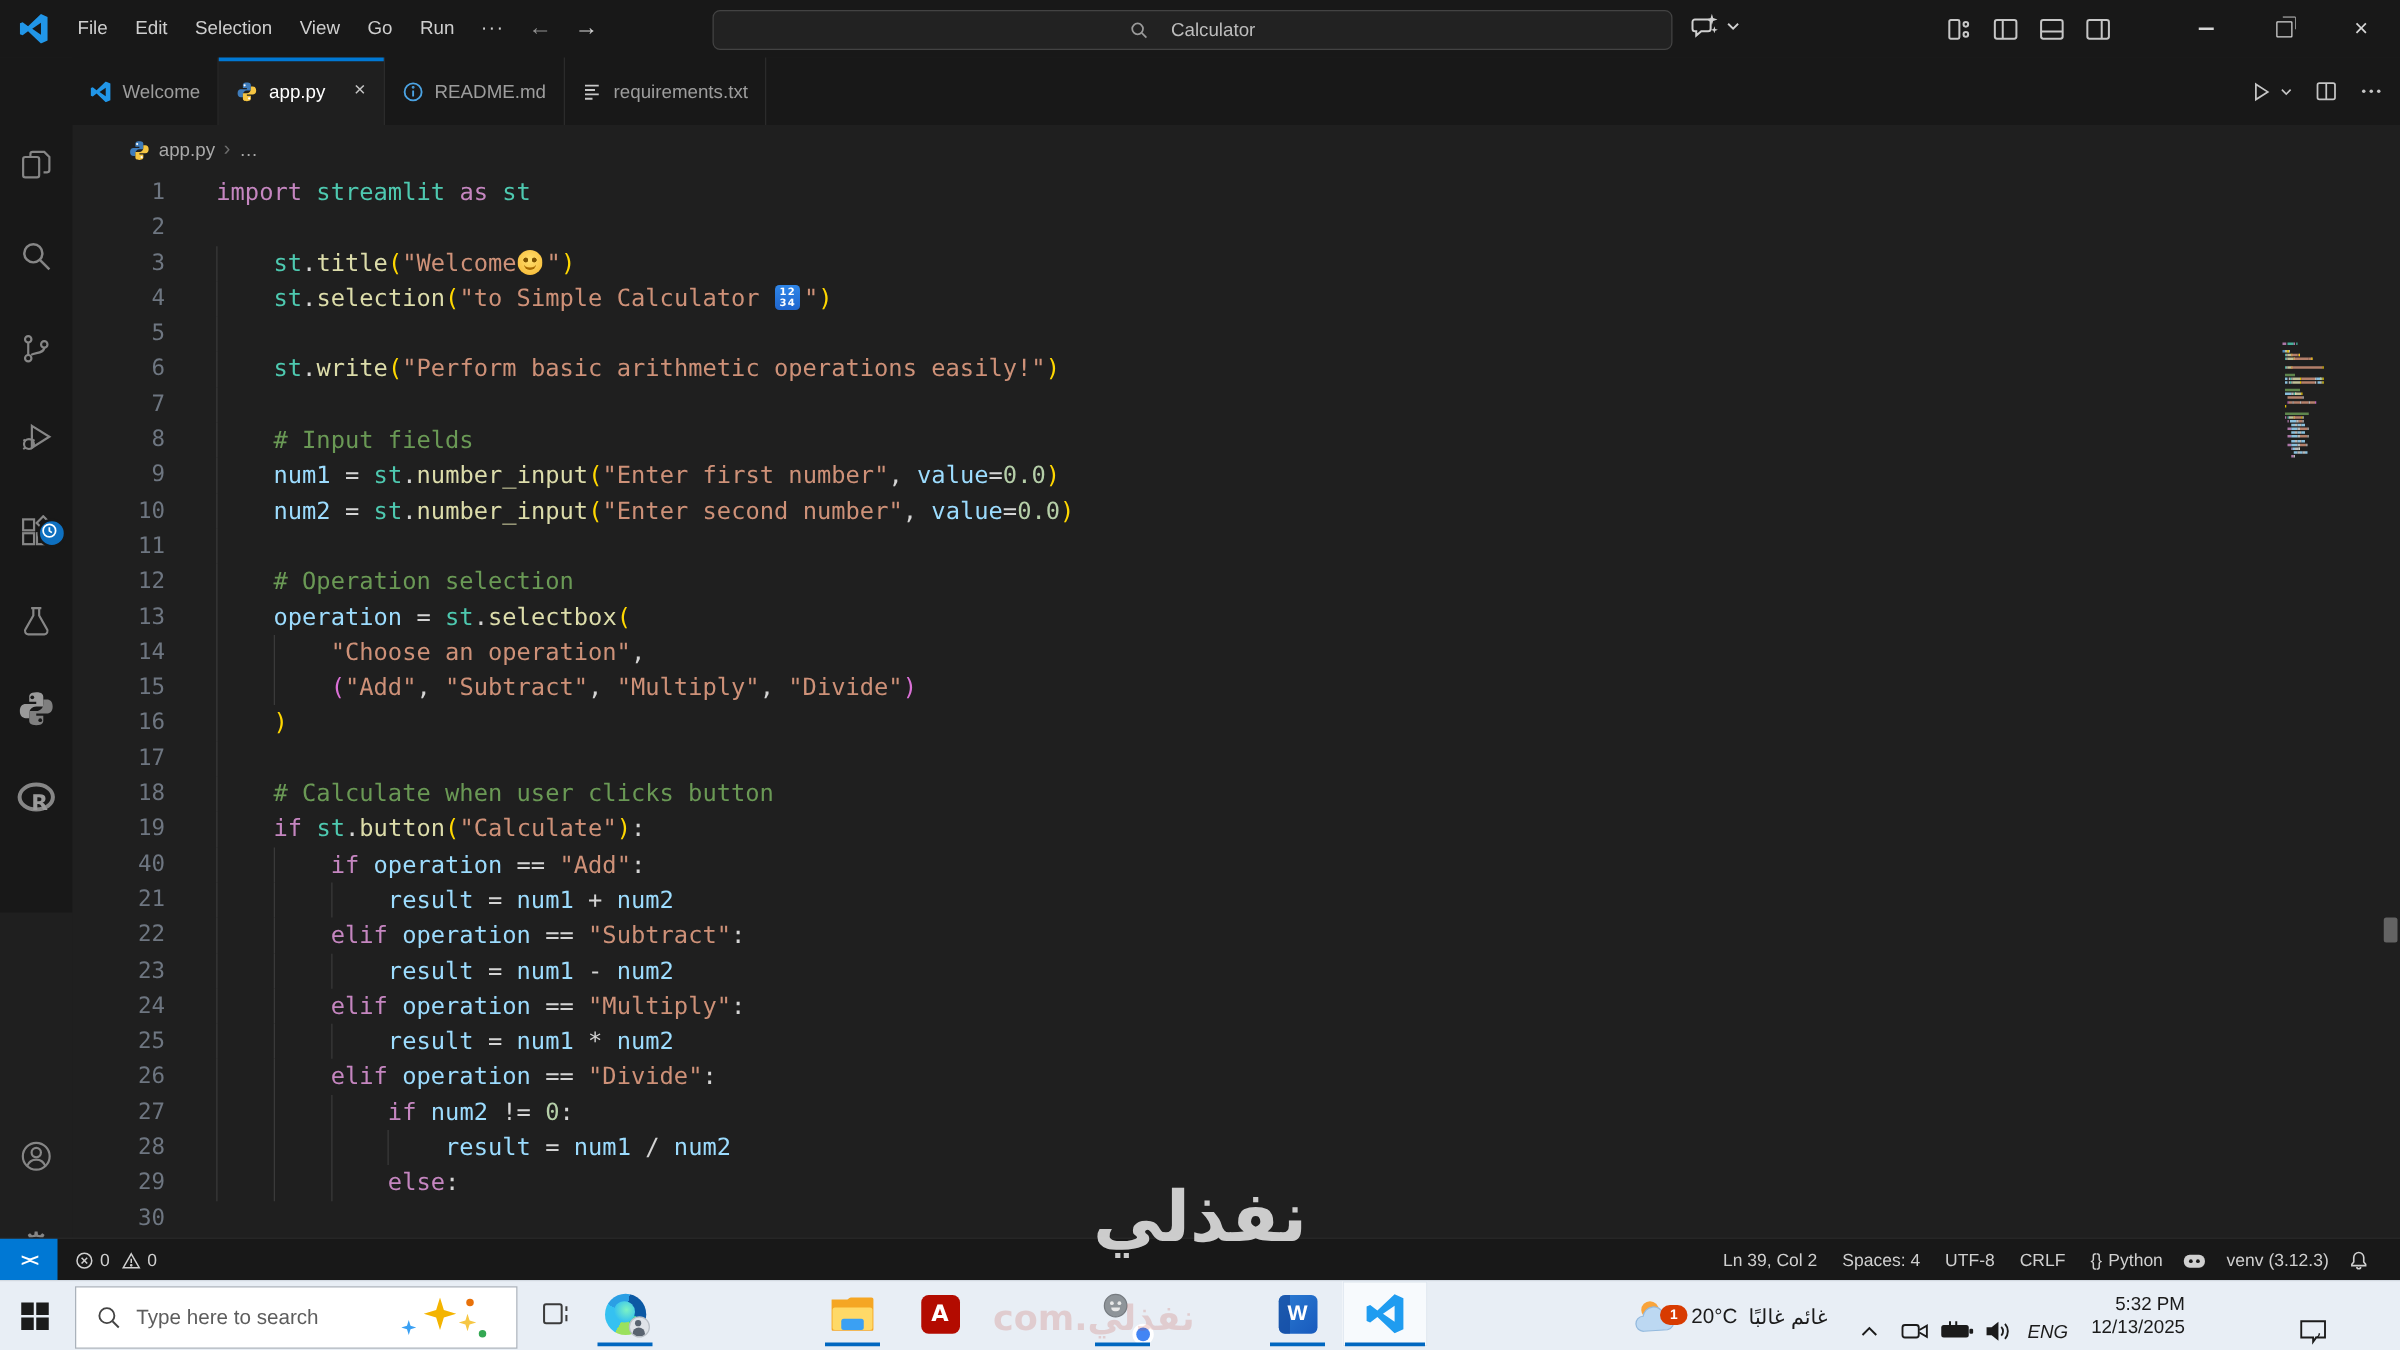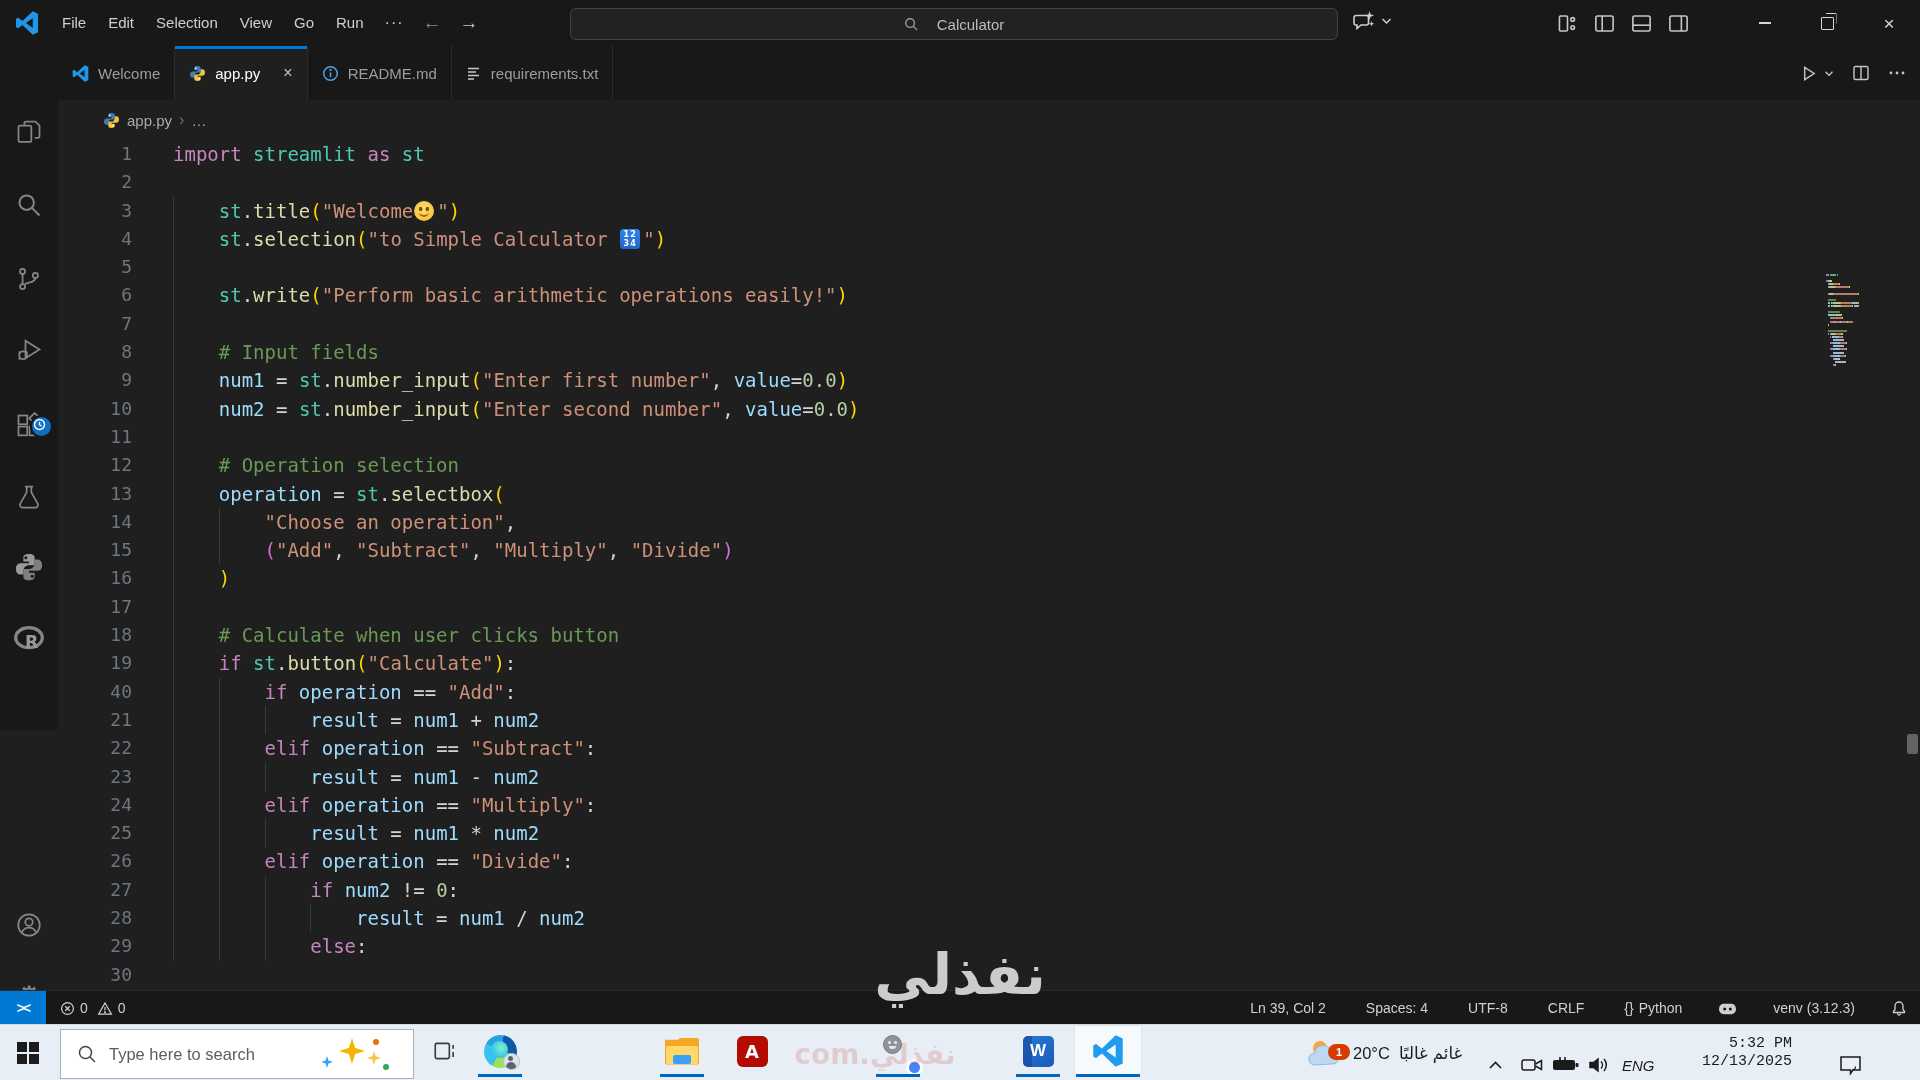--- a/index.html
+++ b/index.html
@@ -82,21 +82,21 @@
   .mm-seg{position:absolute;top:0;height:2px;opacity:.85;}
   #scroll-thumb{position:absolute;right:2px;top:594px;width:11px;height:20px;background:#9a9a9a;opacity:.55;border-radius:2px;}
 
   
   #statusbar{position:absolute;left:0;top:990px;width:1920px;height:34px;background:#181818;border-top:1px solid #2b2b2b;
      display:flex;align-items:center;color:#d0d0d0;font-size:14px;}
   #remote-btn{width:46px;height:34px;background:#0078d4;color:#ffffff;display:flex;align-items:center;justify-content:center;
      font-weight:700;font-size:14px;letter-spacing:-2px;flex:none;}
   .sb-item{display:flex;align-items:center;gap:5px;padding:0 4px;}
   #sb-left{display:flex;align-items:center;gap:4px;margin-left:10px;}
-  #sb-right{margin-left:auto;display:flex;align-items:center;gap:32px;padding-right:13px;}
+  #sb-right{margin-left:auto;display:flex;align-items:center;gap:12px;padding-right:25px;}
 
   
   #watermark{position:absolute;left:845px;top:942px;width:230px;text-align:center;z-index:40;
      font-family:"DejaVu Sans",sans-serif;font-weight:700;font-size:56px;color:#dadada;opacity:.93;direction:rtl;}
   #watermark2{position:absolute;left:640px;top:1038px;width:470px;text-align:center;z-index:60;
      font-family:"DejaVu Sans",sans-serif;font-weight:700;font-size:28px;color:#c0392b;opacity:.18;direction:rtl;}
 
   
   #taskbar{position:absolute;left:0;top:1024px;width:1920px;height:56px;background:#e8eef5;border-top:1px solid #d3dae2;z-index:50;}
   #start-btn{position:absolute;left:0;top:0;width:56px;height:56px;display:flex;align-items:center;justify-content:center;}
@@ -784,21 +784,21 @@
     </div>
     <div class="tray-item" style="left:1588px;width:34px;">
       <svg width="22" height="18" viewBox="0 0 22 18" fill="none" stroke="#1b1b1b" stroke-width="1.5">
         <path fill="#1b1b1b" d="M2 6.5v5h3.5L10 15V3L5.5 6.5H2Z"></path>
         <path d="M13 5.5a5 5 0 0 1 0 7M16 3a9 9 0 0 1 0 12"></path>
       </svg>
     </div>
     <div class="tray-item" style="left:1622px;width:44px;font-size:15px;">
       <span>ENG</span>
     </div>
-    <div id="clock-block" style="left:1664px;width:128px;font-family:Liberation Mono, monospace;">
+    <div id="clock-block" style="left:1620px;width:128px;">
       <span>5:32 PM</span>
       <span>12/13/2025</span>
     </div>
     <div class="tray-item" style="left:1838px;width:50px;">
       <svg width="25" height="24" viewBox="0 0 25 24" fill="none" stroke="#1b1b1b" stroke-width="1.5">
         <path d="M3 4h19v13h-7l-2.5 3.5V17H3V4Z"></path>
           <path d="M17.5 13.5c0 2-1.5 3.5-3.5 3.5" stroke-width="1.2"></path>
       </svg>
     </div>
   </div>

